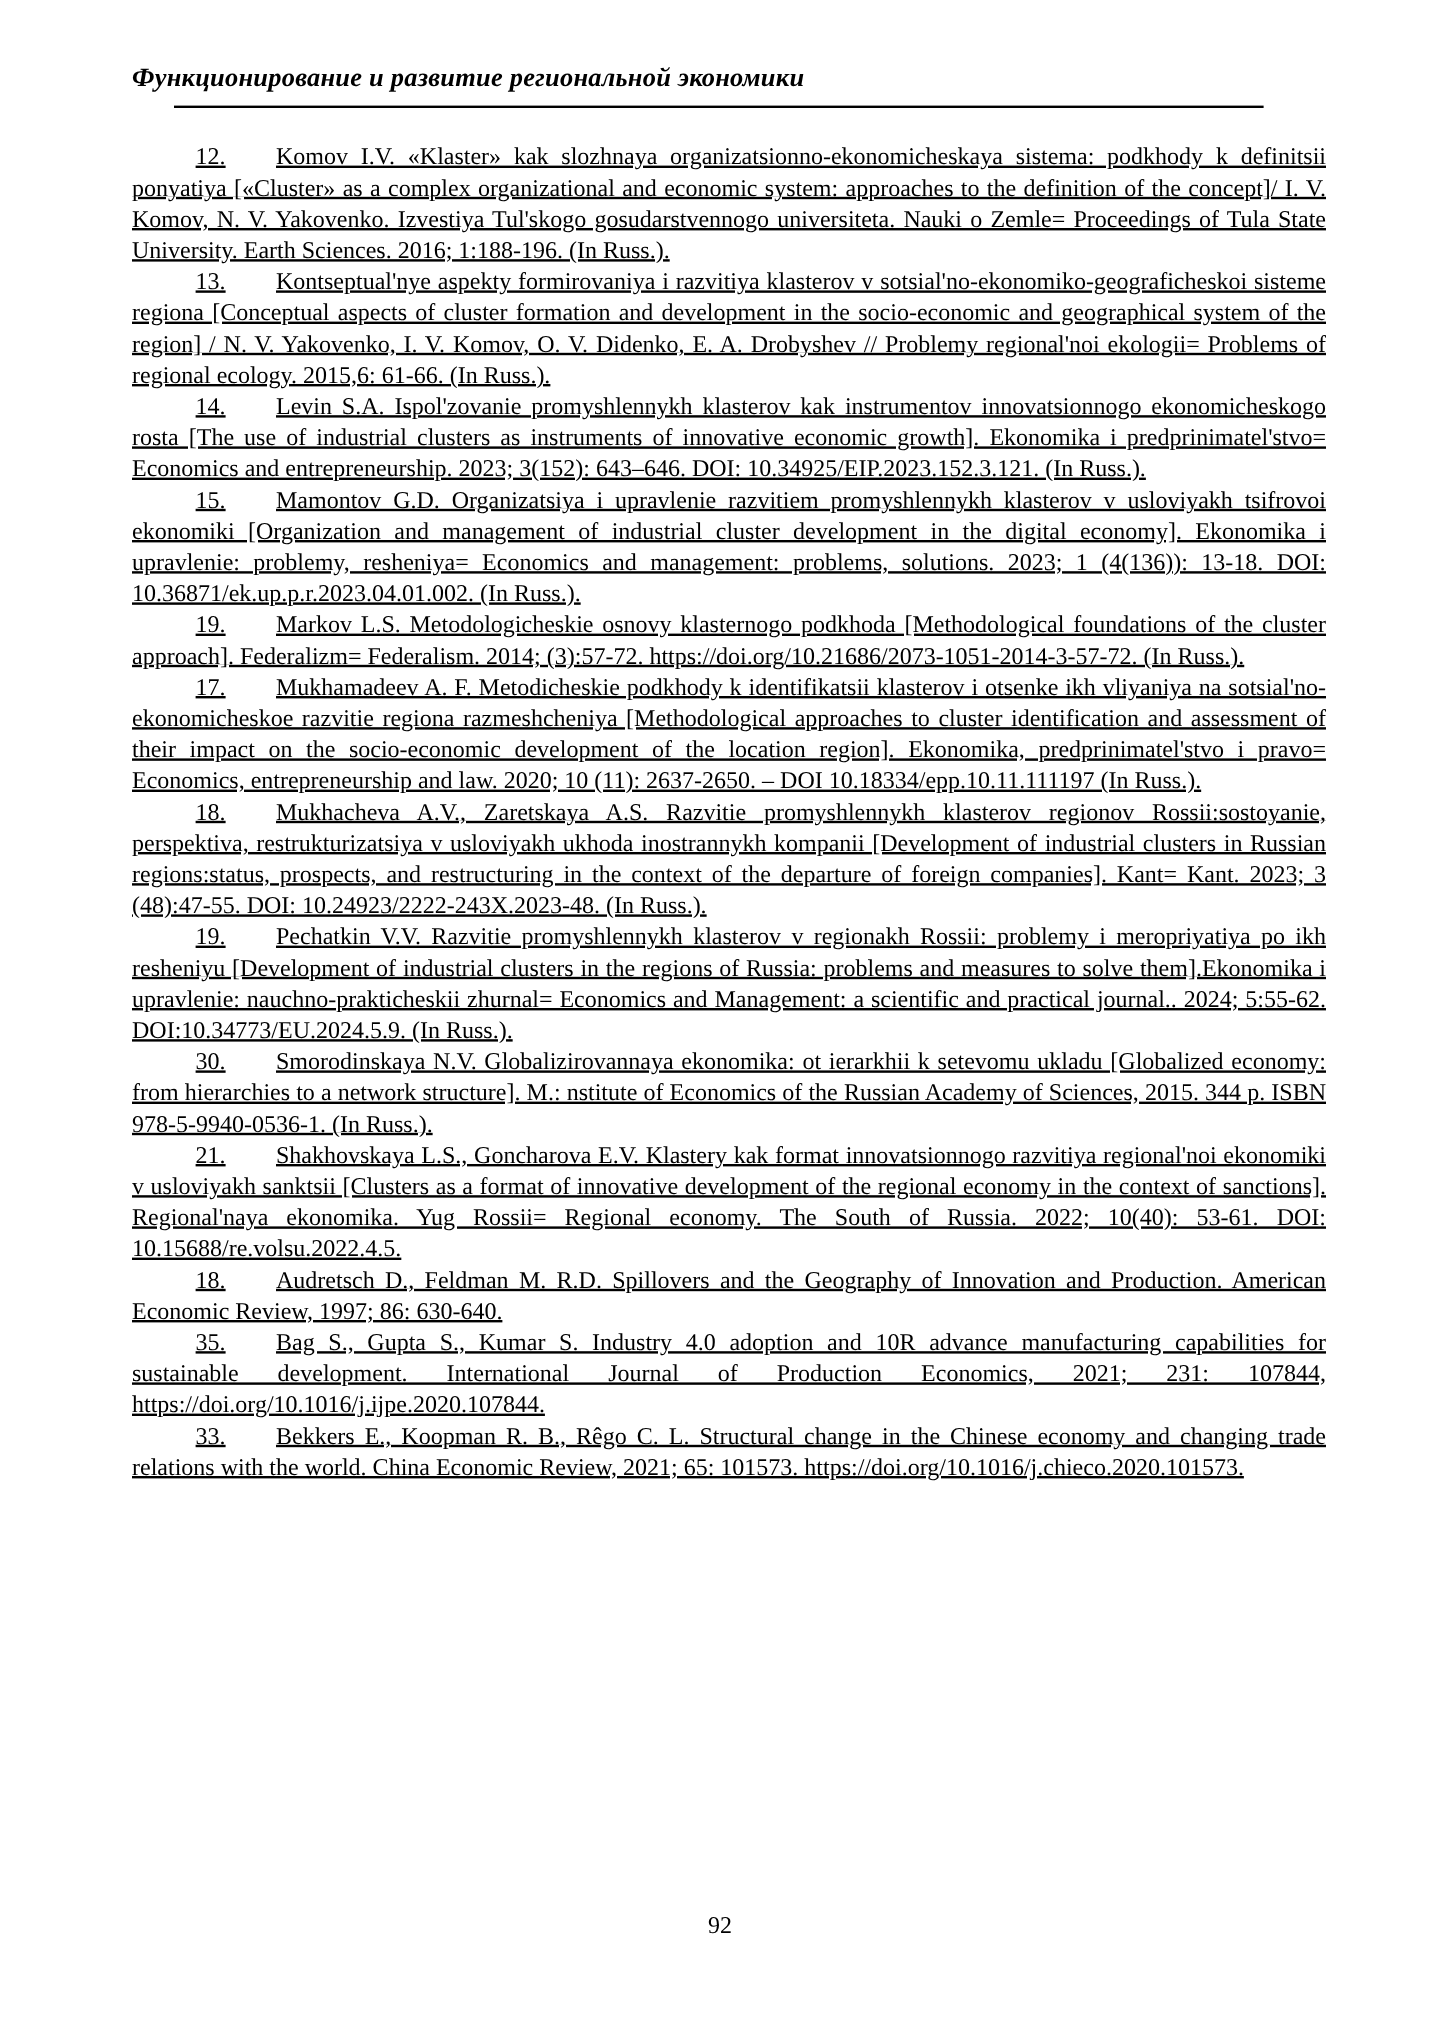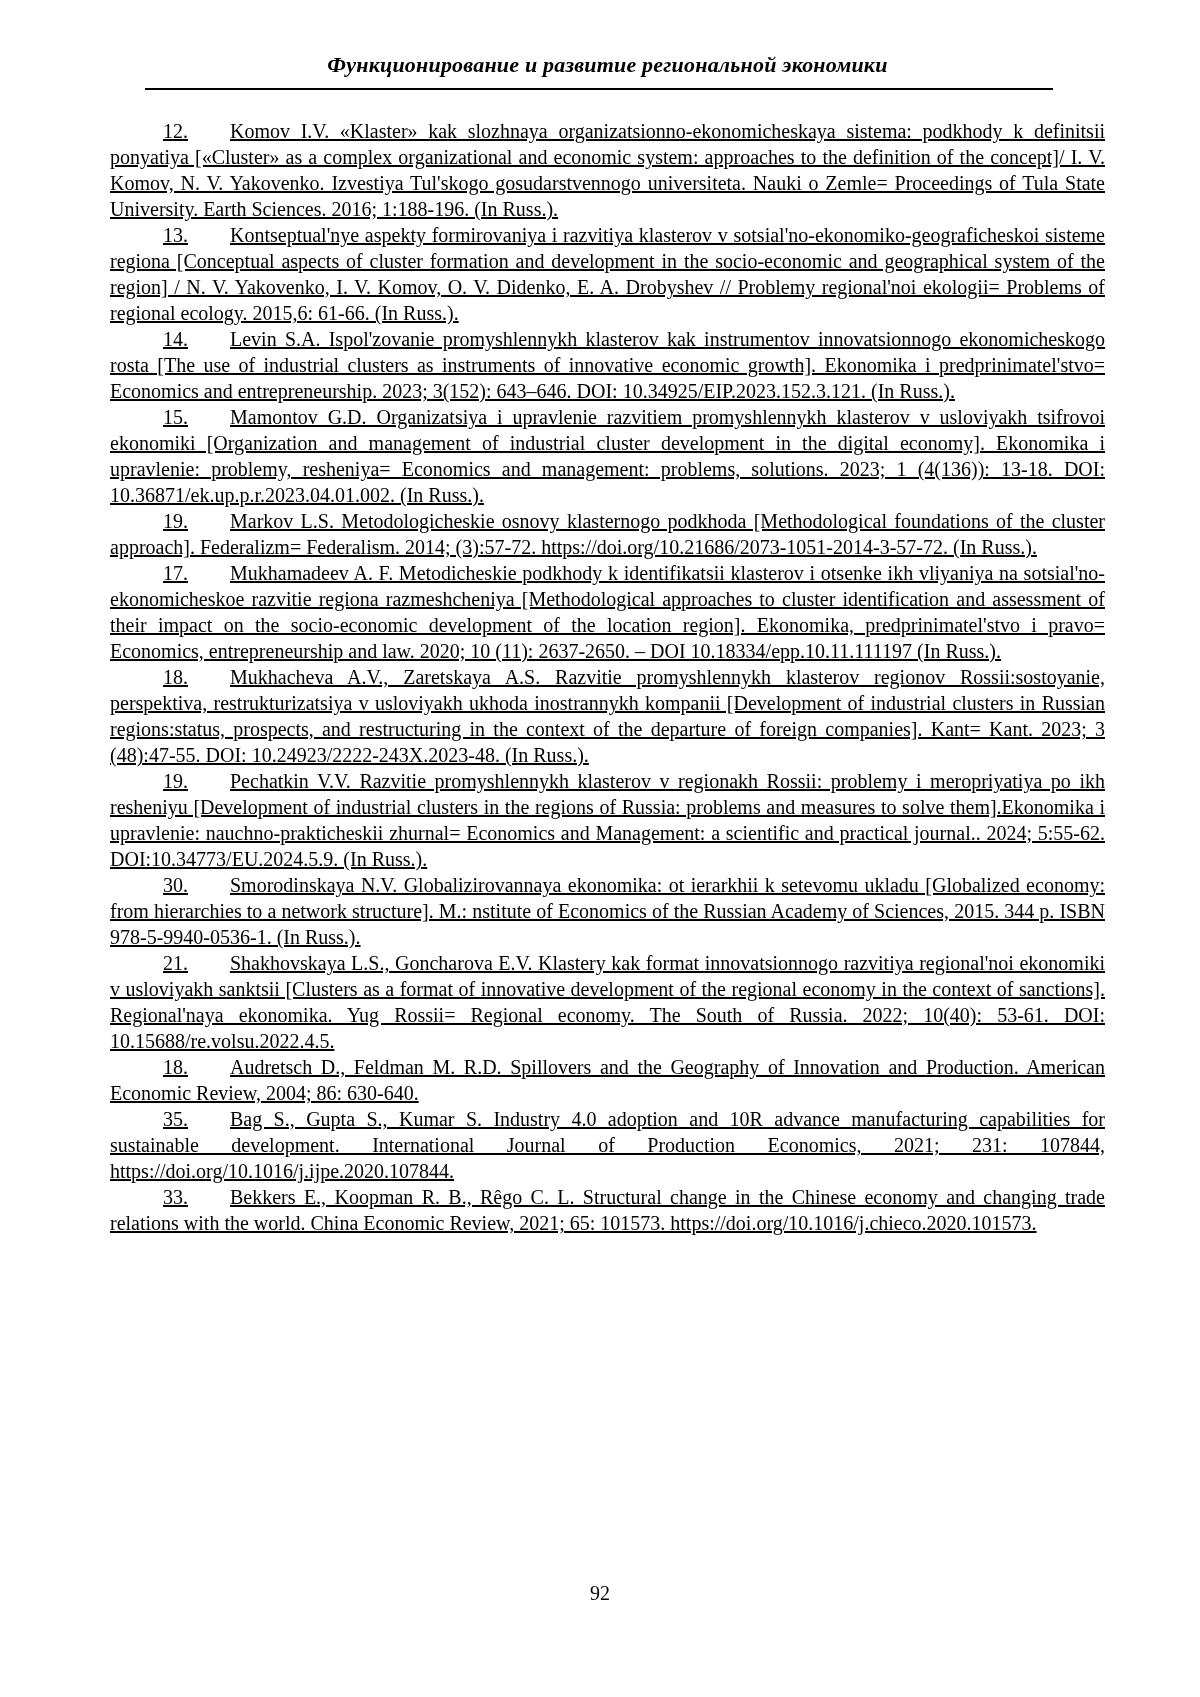--- a/index.html
+++ b/index.html
@@ -12,21 +12,21 @@
     width: 1200px;
     height: 1697px;
     box-sizing: border-box;
     background: #ffffff;
     color: #000000;
     font-family: "Liberation Serif", "DejaVu Serif", serif;
     padding: 52px 95px 0 110px;
     overflow: hidden;
   }
   .header {
-    text-align: center;
+    text-align: left;
     font-weight: bold;
     font-style: italic;
     font-size: 22px;
     letter-spacing: 0.2px;
     line-height: 1.2;
   }
   .header-rule {
     width: 908px;
     margin: 10px 0 0 35px;
     border: none;
@@ -46,21 +46,21 @@
     text-indent: 53px;
   }
   .tab {
     display: inline-block;
     width: 42px;
   }
   .page-number {
     position: absolute;
     left: 0;
     right: 0;
-    bottom: 92px;
+    bottom: 80px;
     text-align: center;
     font-size: 20px;
   }
 </style>
 </head>
 <body>
 
 <div class="page">
   <div class="header">Функционирование и развитие региональной экономики</div>
   <div class="header-rule"></div>
@@ -78,20 +78,20 @@
   <p class="ref"><span class="num">17.</span><span class="tab"></span><span class="txt">Mukhamadeev A. F. Metodicheskie podkhody k identifikatsii klasterov i otsenke ikh vliyaniya na sotsial'no-ekonomicheskoe razvitie regiona razmeshcheniya [Methodological approaches to cluster identification and assessment of their impact on the socio-economic development of the location region]. Ekonomika, predprinimatel'stvo i pravo= Economics, entrepreneurship and law. 2020; 10 (11): 2637-2650. – DOI 10.18334/epp.10.11.111197 (In Russ.).</span></p>
 
   <p class="ref"><span class="num">18.</span><span class="tab"></span><span class="txt">Mukhacheva A.V., Zaretskaya A.S. Razvitie promyshlennykh klasterov regionov Rossii:sostoyanie, perspektiva, restrukturizatsiya v usloviyakh ukhoda inostrannykh kompanii [Development of industrial clusters in Russian regions:status, prospects, and restructuring in the context of the departure of foreign companies]. Kant= Kant. 2023; 3 (48):47-55. DOI: 10.24923/2222-243X.2023-48. (In Russ.).</span></p>
 
   <p class="ref"><span class="num">19.</span><span class="tab"></span><span class="txt">Pechatkin V.V. Razvitie promyshlennykh klasterov v regionakh Rossii: problemy i meropriyatiya po ikh resheniyu [Development of industrial clusters in the regions of Russia: problems and measures to solve them].Ekonomika i upravlenie: nauchno-prakticheskii zhurnal= Economics and Management: a scientific and practical journal.. 2024; 5:55-62. DOI:10.34773/EU.2024.5.9. (In Russ.).</span></p>
 
   <p class="ref"><span class="num">30.</span><span class="tab"></span><span class="txt">Smorodinskaya N.V. Globalizirovannaya ekonomika: ot ierarkhii k setevomu ukladu [Globalized economy: from hierarchies to a network structure]. M.: nstitute of Economics of the Russian Academy of Sciences, 2015. 344 p. ISBN 978-5-9940-0536-1. (In Russ.).</span></p>
 
   <p class="ref"><span class="num">21.</span><span class="tab"></span><span class="txt">Shakhovskaya L.S., Goncharova E.V. Klastery kak format innovatsionnogo razvitiya regional'noi ekonomiki v usloviyakh sanktsii [Clusters as a format of innovative development of the regional economy in the context of sanctions]. Regional'naya ekonomika. Yug Rossii= Regional economy. The South of Russia. 2022; 10(40): 53-61. DOI: 10.15688/re.volsu.2022.4.5.</span></p>
 
-  <p class="ref"><span class="num">18.</span><span class="tab"></span><span class="txt">Audretsch D., Feldman M. R.D. Spillovers and the Geography of Innovation and Production. American Economic Review, 2004; 86: 630-640.</span></p>
+  <p class="ref"><span class="num">18.</span><span class="tab"></span><span class="txt">Audretsch D., Feldman M. R.D. Spillovers and the Geography of Innovation and Production. American Economic Review, 1997; 86: 630-640.</span></p>
 
   <p class="ref"><span class="num">35.</span><span class="tab"></span><span class="txt">Bag S., Gupta S., Kumar S. Industry 4.0 adoption and 10R advance manufacturing capabilities for sustainable development. International Journal of Production Economics, 2021; 231: 107844, https://doi.org/10.1016/j.ijpe.2020.107844.</span></p>
 
   <p class="ref"><span class="num">33.</span><span class="tab"></span><span class="txt">Bekkers E., Koopman R. B., Rêgo C. L. Structural change in the Chinese economy and changing trade relations with the world. China Economic Review, 2021; 65: 101573. https://doi.org/10.1016/j.chieco.2020.101573.</span></p>
 </div>
   <div class="page-number">92</div>
 </div>
 
 </body></html>

